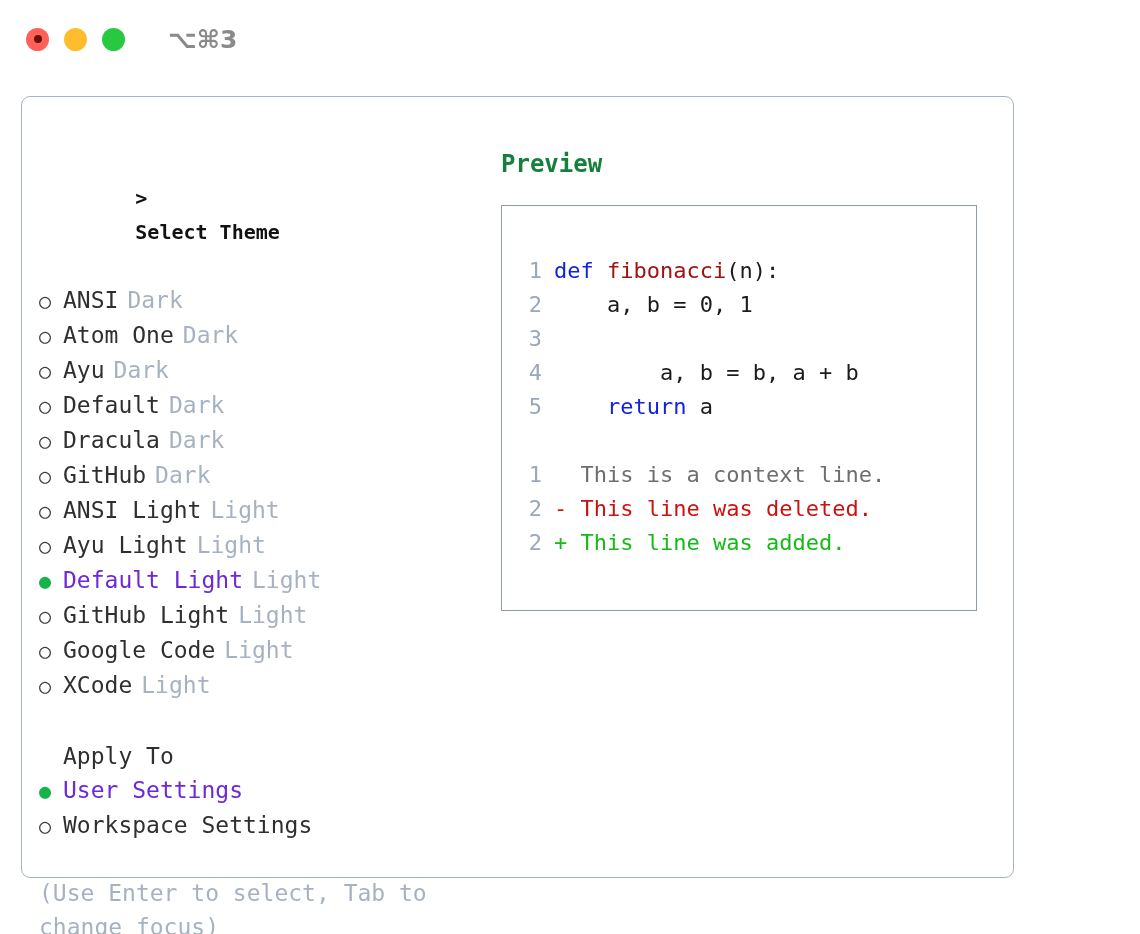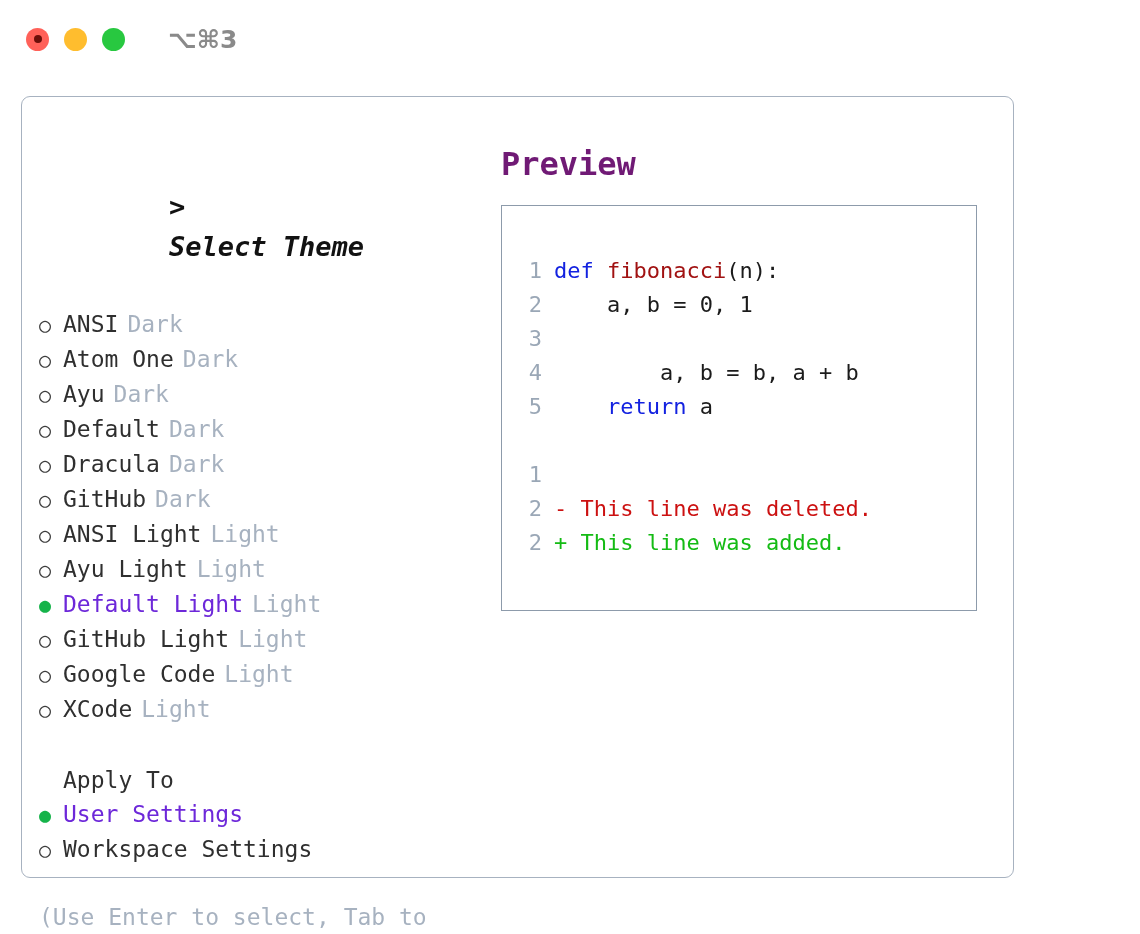--- a/index.html
+++ b/index.html
@@ -88,26 +88,25 @@
   }
   .col-right {
     position: absolute;
     left: 479px;
     top: 50px;
     width: 495px;
   }
 
   
   .section-title {
-    font-size: 27px;
+    font-size: 20px;
     font-weight: 700;
     color: #121212;
-    line-height: 40px;
-    white-space: pre;
-    font-style: italic;
+    line-height: 34px;
+    white-space: pre;
   }
   .section-title .caret { color: #121212; }
 
   .theme-row {
     display: flex;
     align-items: baseline;
     line-height: 34px;
     font-size: 23px;
     white-space: pre;
   }
@@ -143,23 +142,23 @@
     margin-top: 33px;
     font-size: 23px;
     color: #a7b2c0;
     line-height: 34px;
     width: 400px;
     white-space: pre-wrap;
   }
 
   
   .preview-label {
-    font-size: 32px;
+    font-size: 24px;
     font-weight: 700;
-    color: #701a75;
+    color: #15803d;
     line-height: 34px;
     white-space: pre;
   }
   .preview-box {
     margin-top: 24px;
     width: 476px;
     height: 406px;
     border: 1.5px solid #8d9bab;
     box-sizing: border-box;
     background: #ffffff;
@@ -243,21 +242,21 @@
       <div class="preview-box">
         <div id="code-block">
             <div class="code-line"><span class="lineno">1</span><span><span class="kw">def</span><span class="plain"> </span><span class="fn">fibonacci</span><span class="plain">(n):</span></span></div>
             <div class="code-line"><span class="lineno">2</span><span><span class="plain">    a, b = 0, 1</span></span></div>
             <div class="code-line"><span class="lineno">3</span></div>
             <div class="code-line"><span class="lineno">4</span><span><span class="plain">        a, b = b, a + b</span></span></div>
             <div class="code-line"><span class="lineno">5</span><span><span class="plain">    </span><span class="kw">return</span><span class="plain"> a</span></span></div>
           </div>
         <div class="blank-line"></div>
         <div id="diff-block">
-            <div class="code-line"><span class="lineno">1</span><span class="ctx">  </span></div>
+            <div class="code-line"><span class="lineno">1</span><span class="ctx">  </span><span class="ctx">This is a context line.</span></div>
             <div class="code-line"><span class="lineno">2</span><span class="del">- </span><span class="del">This line was deleted.</span></div>
             <div class="code-line"><span class="lineno">2</span><span class="add">+ </span><span class="add">This line was added.</span></div>
           </div>
       </div>
     </div>
 
   </div>
 </div>
 
 </body></html>

